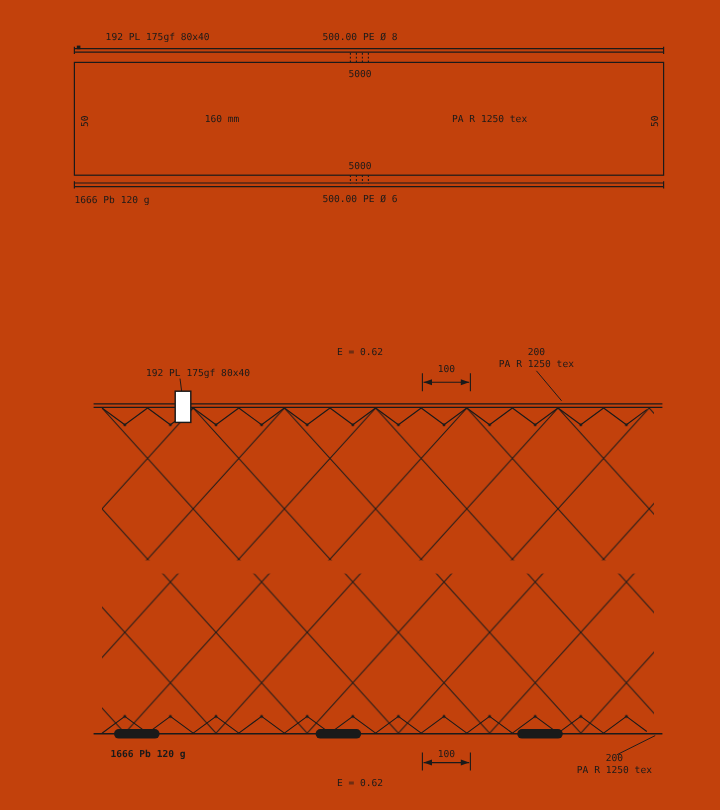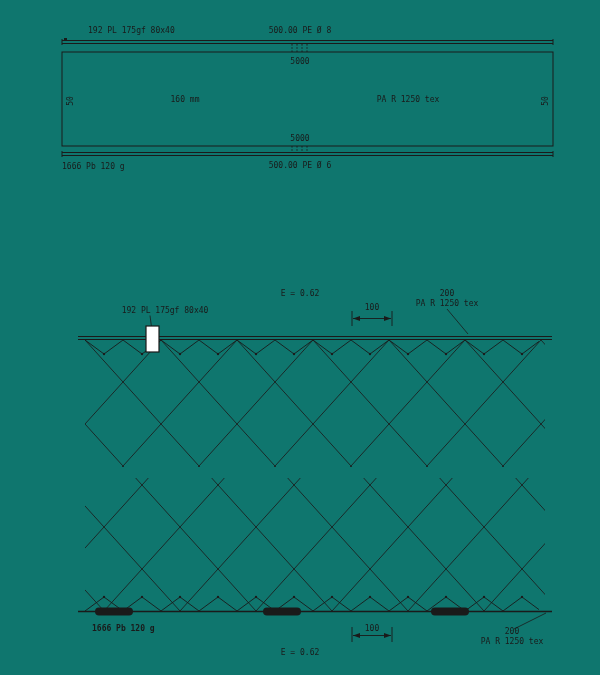--- a/index.html
+++ b/index.html
@@ -1,17 +1,17 @@
 <!DOCTYPE html>
 <html><head>
 <meta charset="utf-8">
 <style>
   html,body{margin:0;padding:0;background:#f6f6f4;}
   .page{
-    width:600px;height:675px;position:relative;background:#0f766e;
+    width:600px;height:675px;position:relative;background:#c2410c;
     outline:1px solid #c9c9c4;overflow:hidden;
   }
   svg{display:block;}
   svg text{
     font-family:"DejaVu Sans Mono","Liberation Mono",monospace;
     font-size:8px;fill:#1a1a1a;
   }
   svg text.bold{font-weight:bold;}
   .ink{stroke:#1a1a1a;fill:none;}
 </style>

